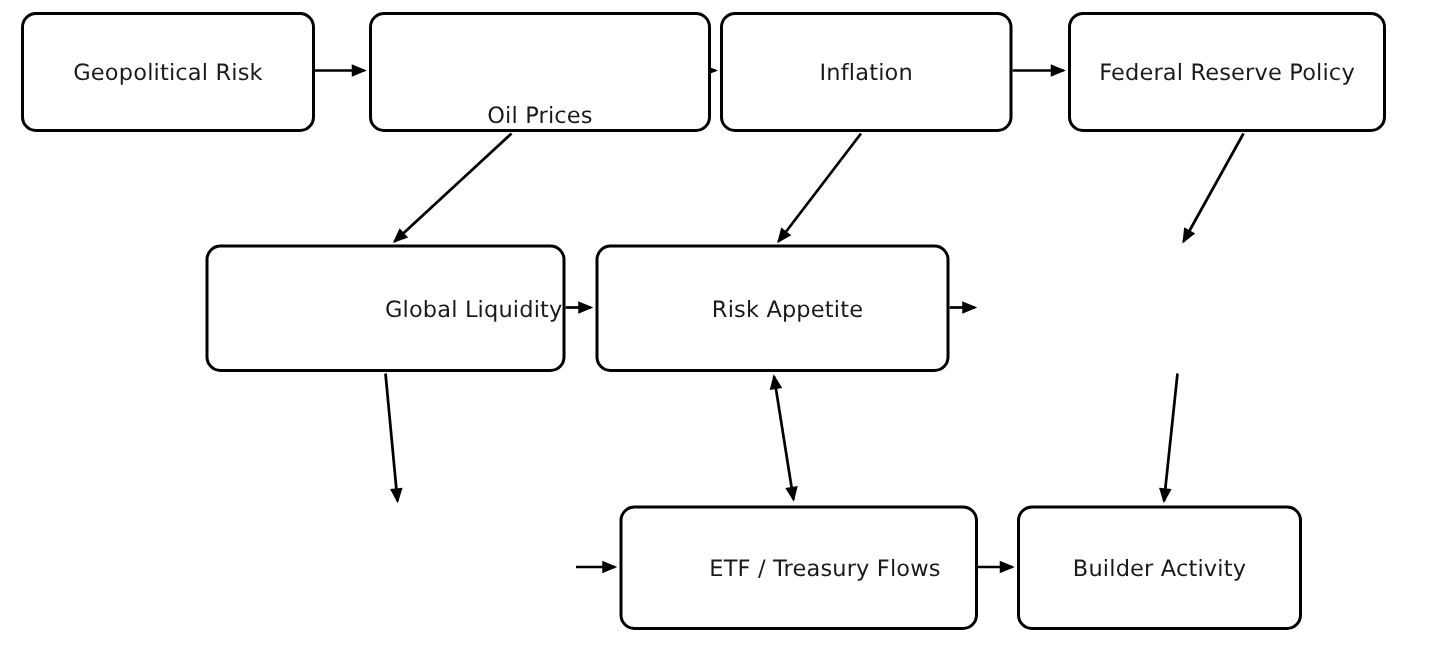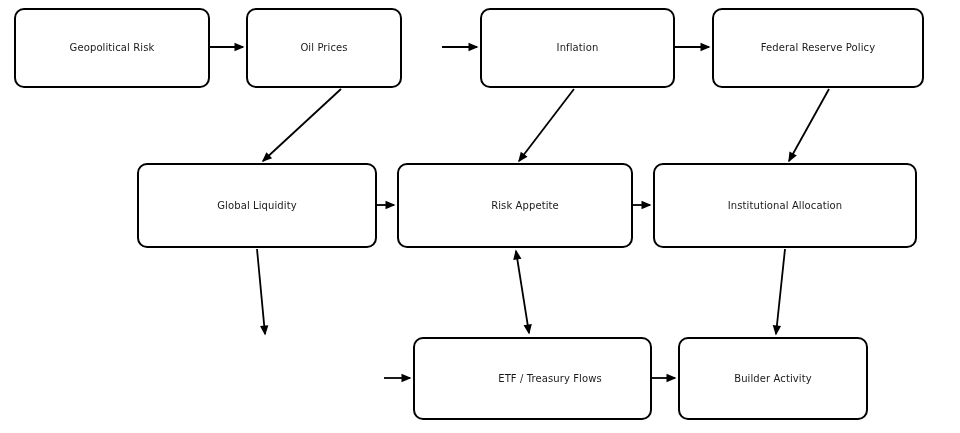--- a/index.html
+++ b/index.html
@@ -35,21 +35,21 @@
     background: var(--bg, #ffffff);
     border: 2px solid var(--stroke, #000000);
     border-radius: 10px;
     display: flex;
     align-items: center;
     justify-content: center;
     text-align: center;
   }
   .node span {
     color: var(--text, #1a1a1a);
-    font-size: 10px;
+    font-size: 15px;
     line-height: 1.2;
     letter-spacing: 0.1px;
   }
 </style>
 </head>
 <body>
 
 <div class="canvas">
 
   <svg class="edges" id="edges-svg" viewBox="0 0 960 433" xmlns="http://www.w3.org/2000/svg">
@@ -69,37 +69,34 @@
       <line x1="257" y1="249" x2="265" y2="334" marker-end="url(#arrowhead)"></line>
       <line x1="516" y1="251" x2="529" y2="333" marker-end="url(#arrowhead)" marker-start="url(#arrowhead)"></line>
       <line x1="785" y1="249" x2="776" y2="334" marker-end="url(#arrowhead)"></line>
       <line x1="384" y1="378" x2="410" y2="378" marker-end="url(#arrowhead)"></line>
       <line x1="652" y1="378" x2="675" y2="378" marker-end="url(#arrowhead)"></line>
     </svg>
 
   <div class="node" id="node-geopolitical_risk" style="left: 14px; top: 8px; width: 196px; height: 80px;">
     <span>Geopolitical Risk</span>
   </div>
-  <div class="node" id="node-oil_prices" style="left: 246px; top: 8px; width: 156px; height: 80px;">
+  <div class="node" id="node-oil_prices" style="left: 246px; top: 8px; width: 228px; height: 80px; align-items: flex-end;">
     <span>Oil Prices</span>
   </div>
   <div class="node" id="node-inflation" style="left: 480px; top: 8px; width: 195px; height: 80px;">
     <span>Inflation</span>
   </div>
   <div class="node" id="node-federal_reserve_policy" style="left: 712px; top: 8px; width: 212px; height: 80px;">
     <span>Federal Reserve Policy</span>
   </div>
-  <div class="node" id="node-global_liquidity" style="left: 137px; top: 163px; width: 240px; height: 85px;">
+  <div class="node" id="node-global_liquidity" style="left: 137px; top: 163px; width: 240px; height: 85px; justify-content: flex-end;">
     <span>Global Liquidity</span>
   </div>
   <div class="node" id="node-risk_appetite" style="left: 397px; top: 163px; width: 236px; height: 85px; padding-left: 20px;">
     <span>Risk Appetite</span>
-  </div>
-  <div class="node" id="node-institutional_allocation" style="left: 653px; top: 163px; width: 264px; height: 85px;">
-    <span>Institutional Allocation</span>
   </div>
   <div class="node" id="node-etf_treasury_flows" style="left: 413px; top: 337px; width: 239px; height: 83px; padding-left: 35px;">
     <span>ETF / Treasury Flows</span>
   </div>
   <div class="node" id="node-builder_activity" style="left: 678px; top: 337px; width: 190px; height: 83px; text-align: right;">
     <span>Builder Activity</span>
   </div>
 
 </div>
 

